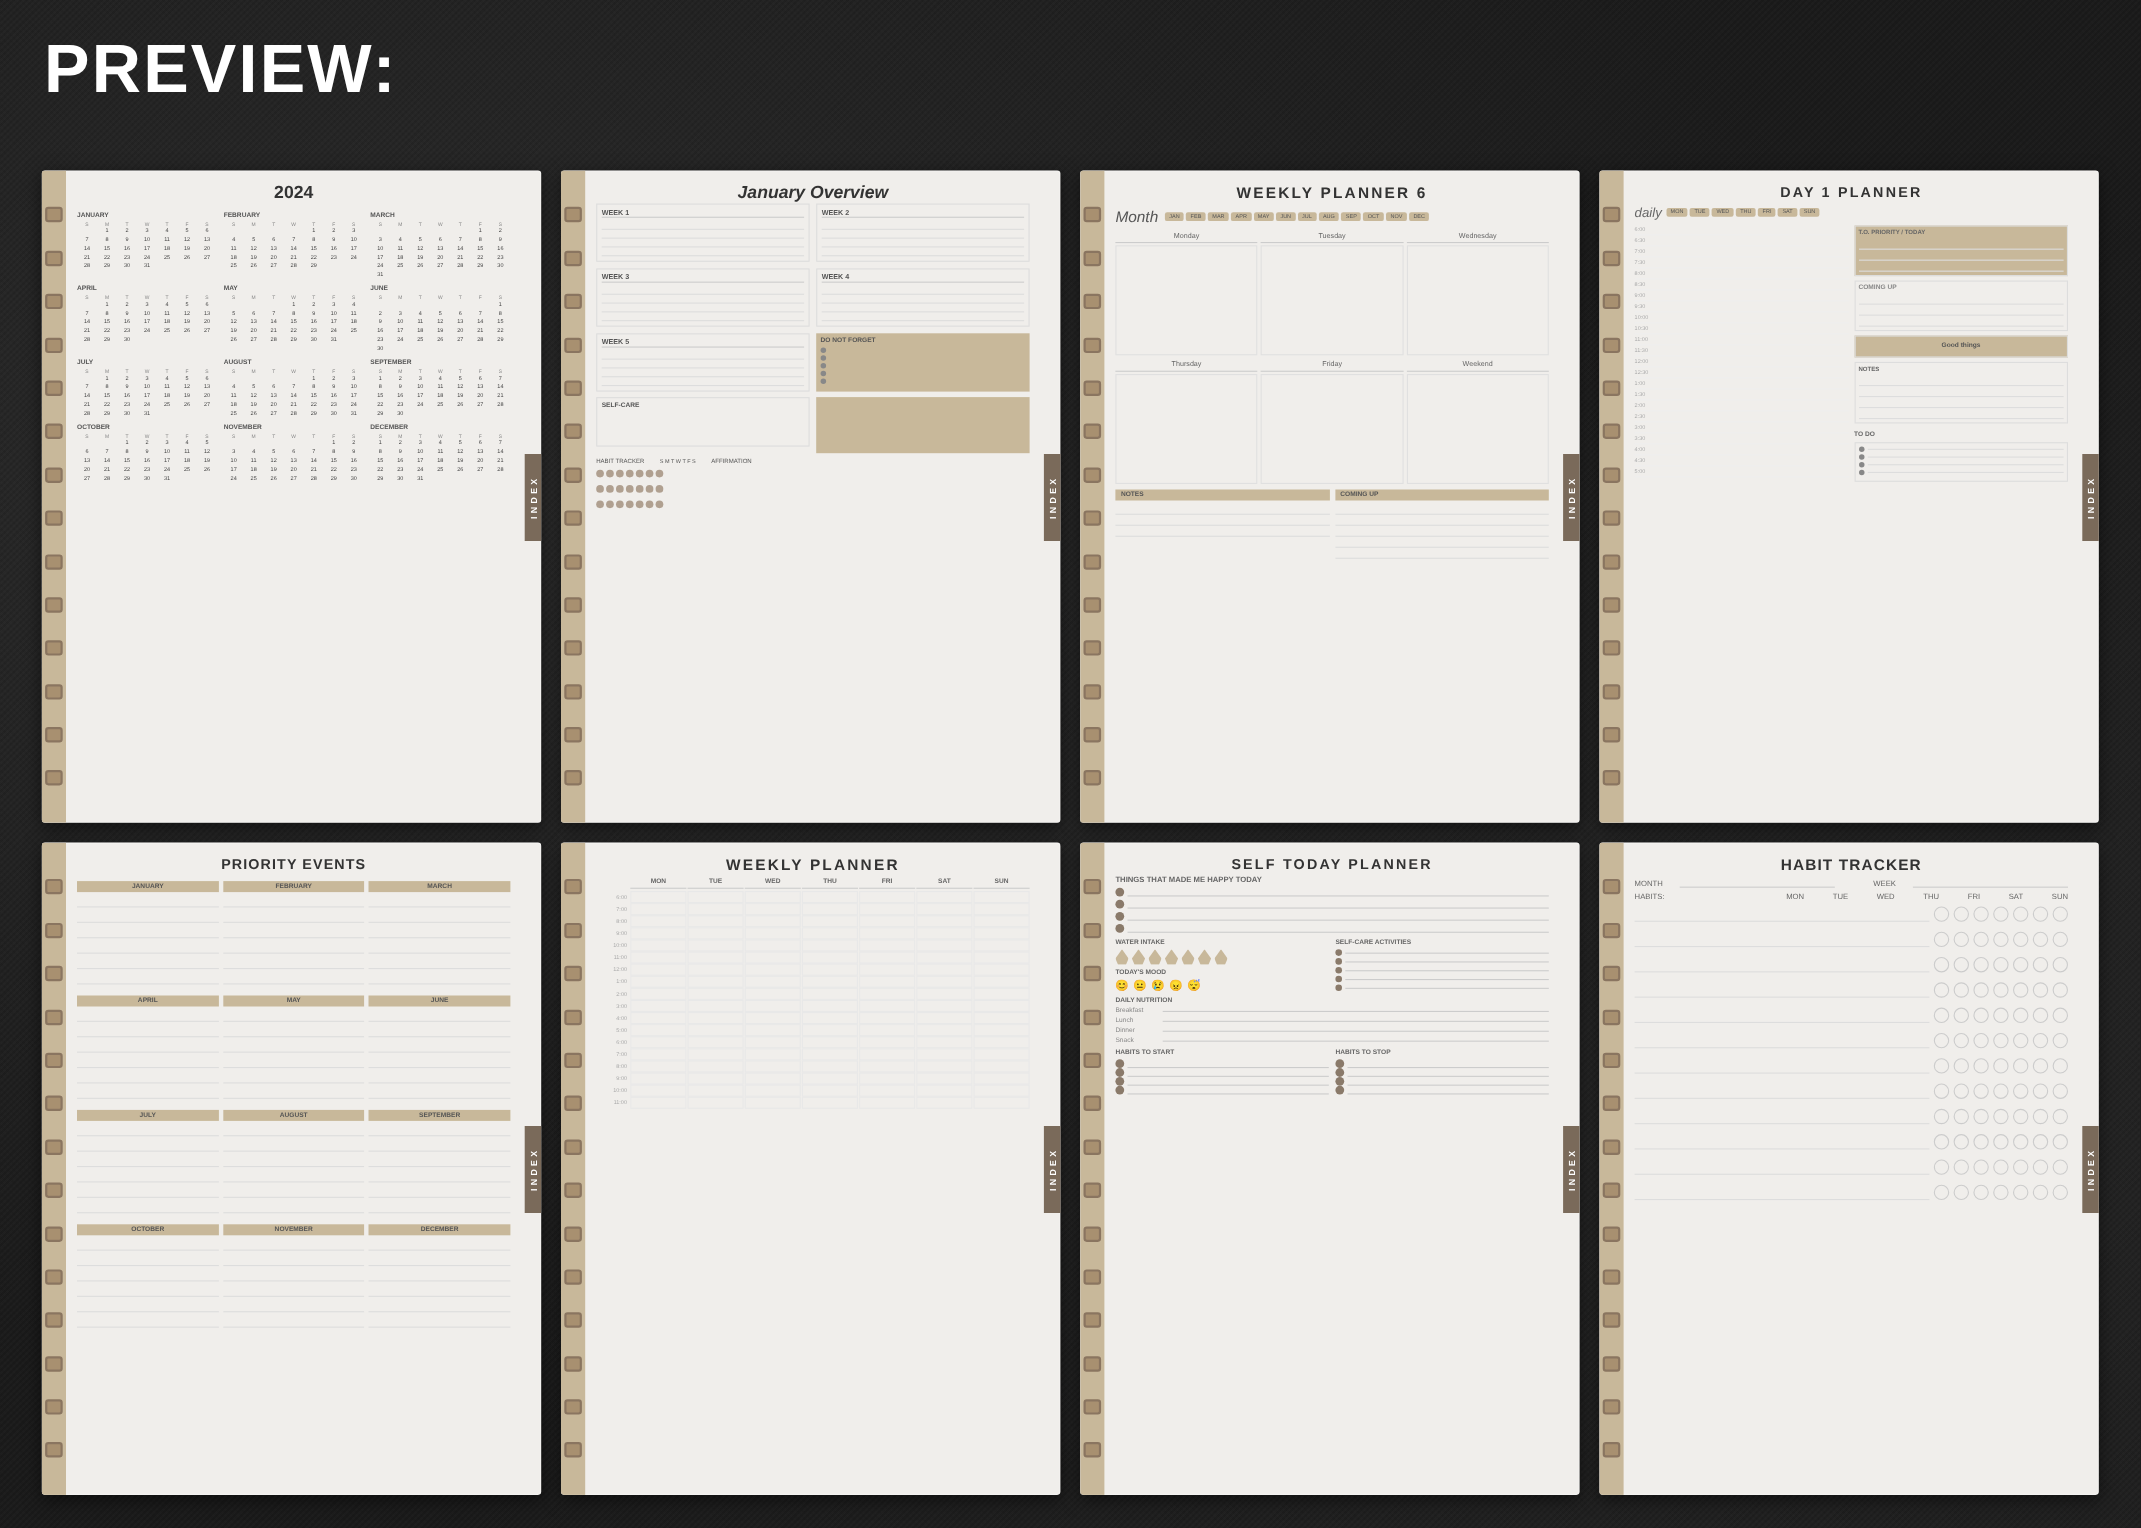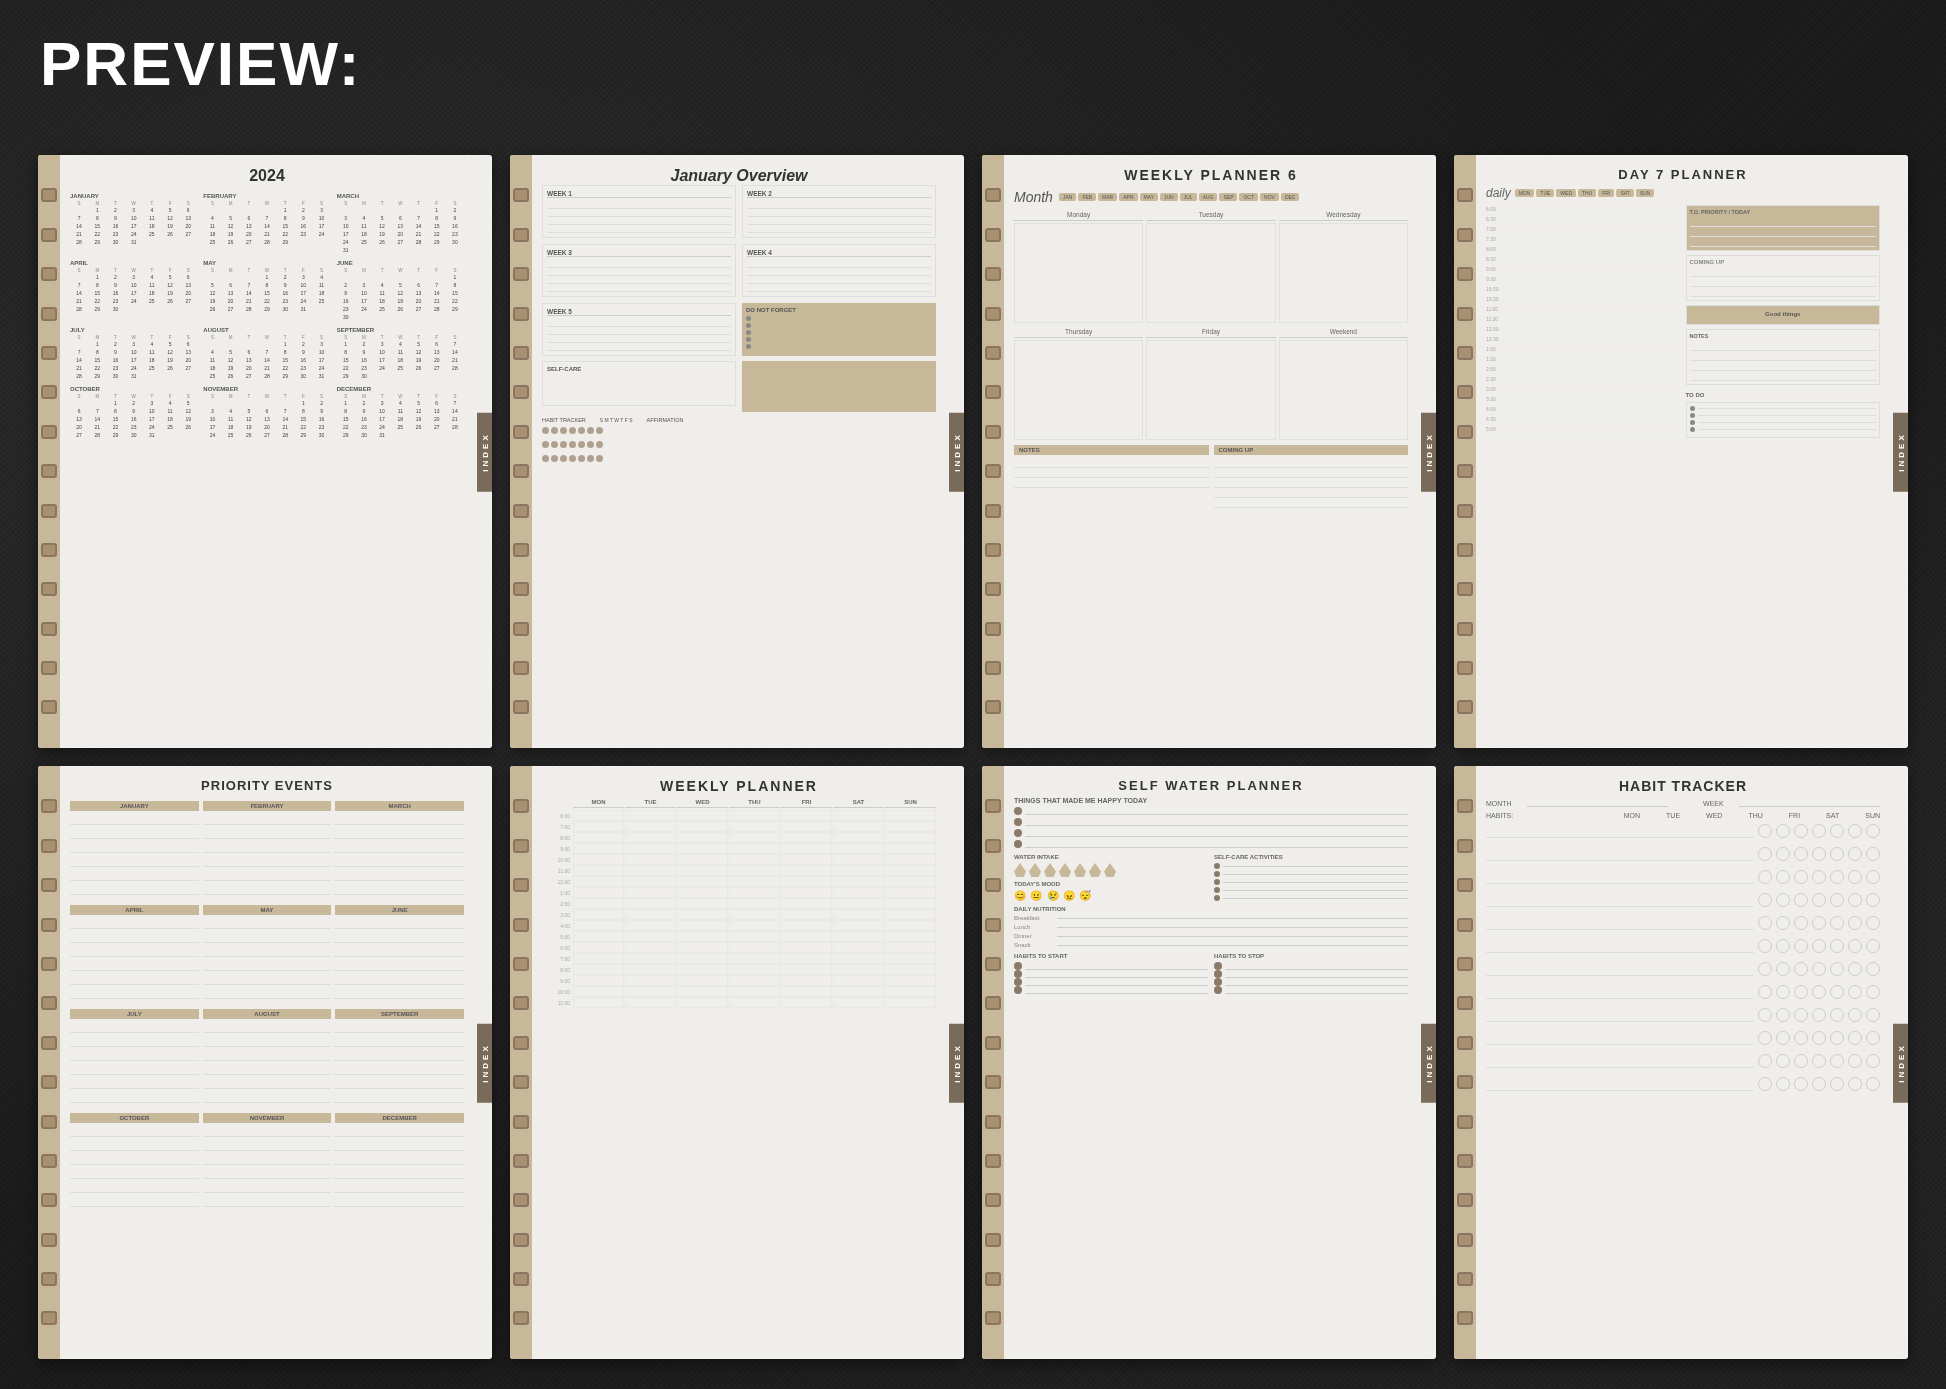--- a/index.html
+++ b/index.html
@@ -1511,21 +1511,21 @@
       <div class="spiral-ring"></div>
       <div class="spiral-ring"></div>
       <div class="spiral-ring"></div>
       <div class="spiral-ring"></div>
       <div class="spiral-ring"></div>
       <div class="spiral-ring"></div>
       <div class="spiral-ring"></div>
       <div class="spiral-ring"></div>
     </div>
     <div class="page-content">
-      <div class="day-planner-title">DAY 7 PLANNER</div>
+      <div class="day-planner-title">DAY 1 PLANNER</div>
       <div class="day-header-row">
         <span class="daily-label">daily</span>
         <div class="day-pills">
           <span class="day-pill">MON</span>
             <span class="day-pill">TUE</span>
             <span class="day-pill">WED</span>
           <span class="day-pill">THU</span>
             <span class="day-pill">FRI</span>
             <span class="day-pill">SAT</span>
             <span class="day-pill">SUN</span>
@@ -2020,21 +2020,21 @@
       <div class="spiral-ring"></div>
       <div class="spiral-ring"></div>
       <div class="spiral-ring"></div>
       <div class="spiral-ring"></div>
       <div class="spiral-ring"></div>
       <div class="spiral-ring"></div>
       <div class="spiral-ring"></div>
       <div class="spiral-ring"></div>
     </div>
     <div class="page-content">
-      <div class="selfcare-title">SELF WATER PLANNER</div>
+      <div class="selfcare-title">SELF TODAY PLANNER</div>
       <div class="things-label">THINGS THAT MADE ME HAPPY TODAY</div>
       <div class="things-list">
         <div class="things-item">
             <div class="things-dot"></div>
             <div class="things-line"></div>
           </div>
         <div class="things-item">
             <div class="things-dot"></div>
             <div class="things-line"></div>
           </div>

